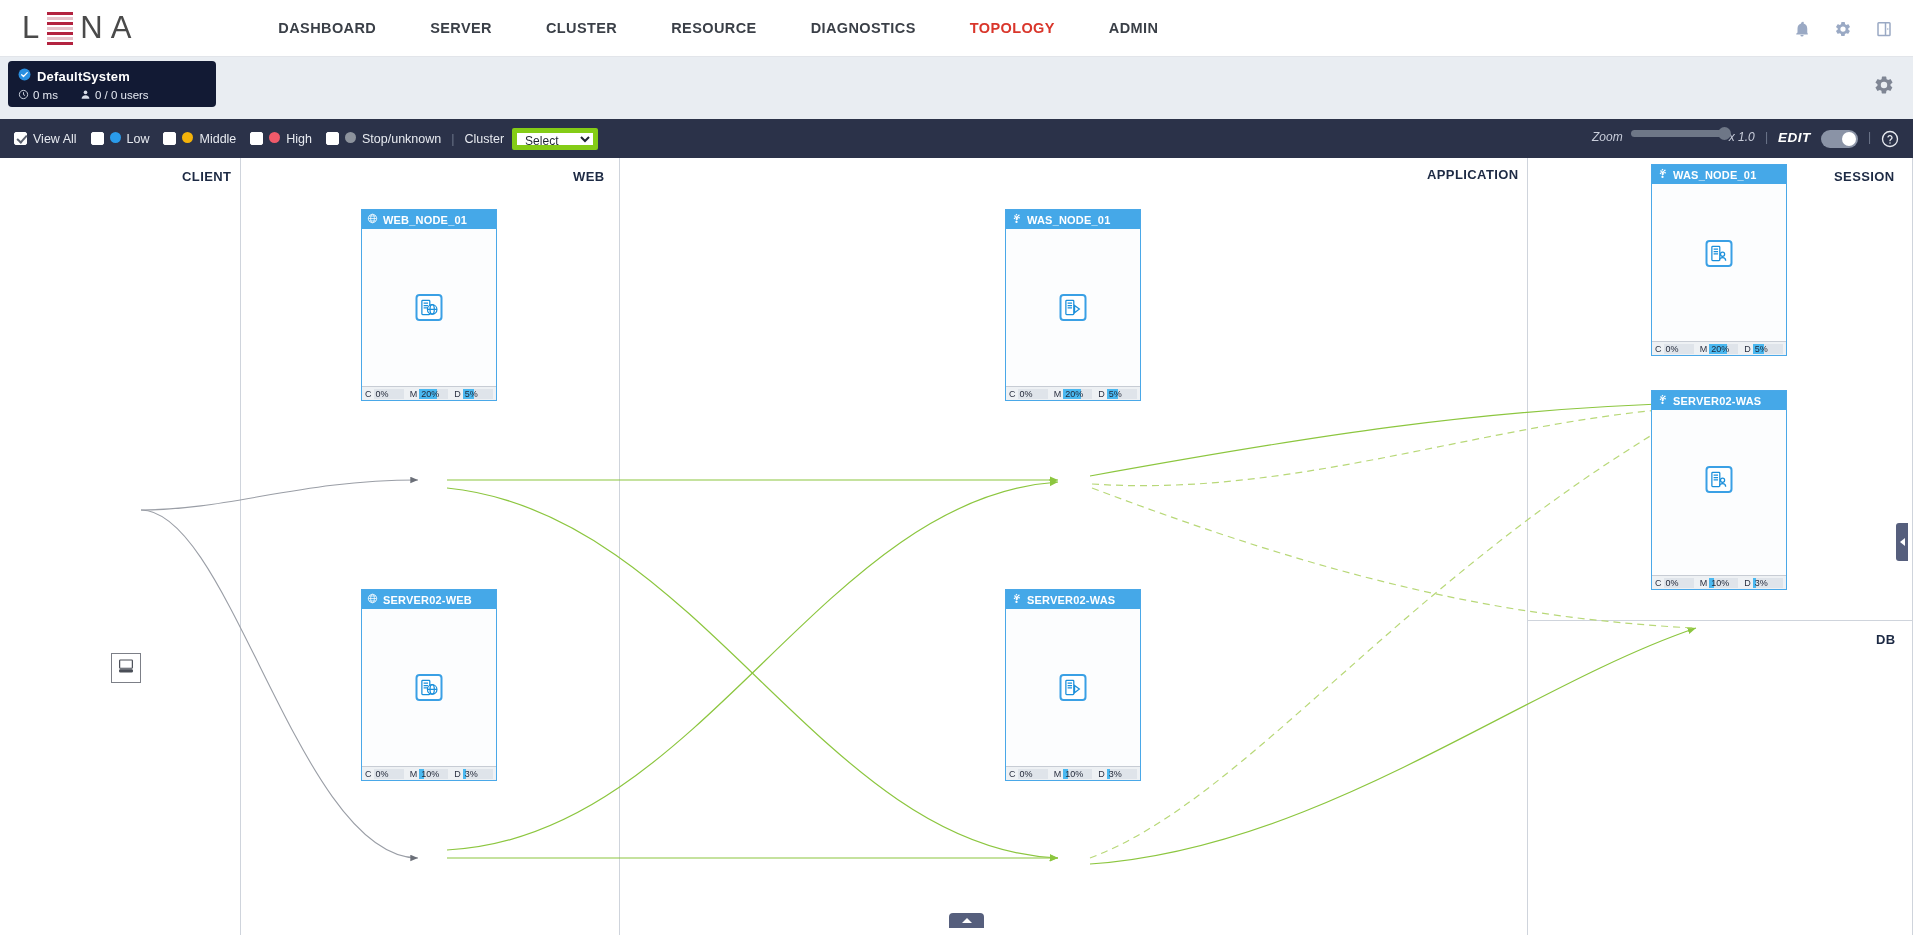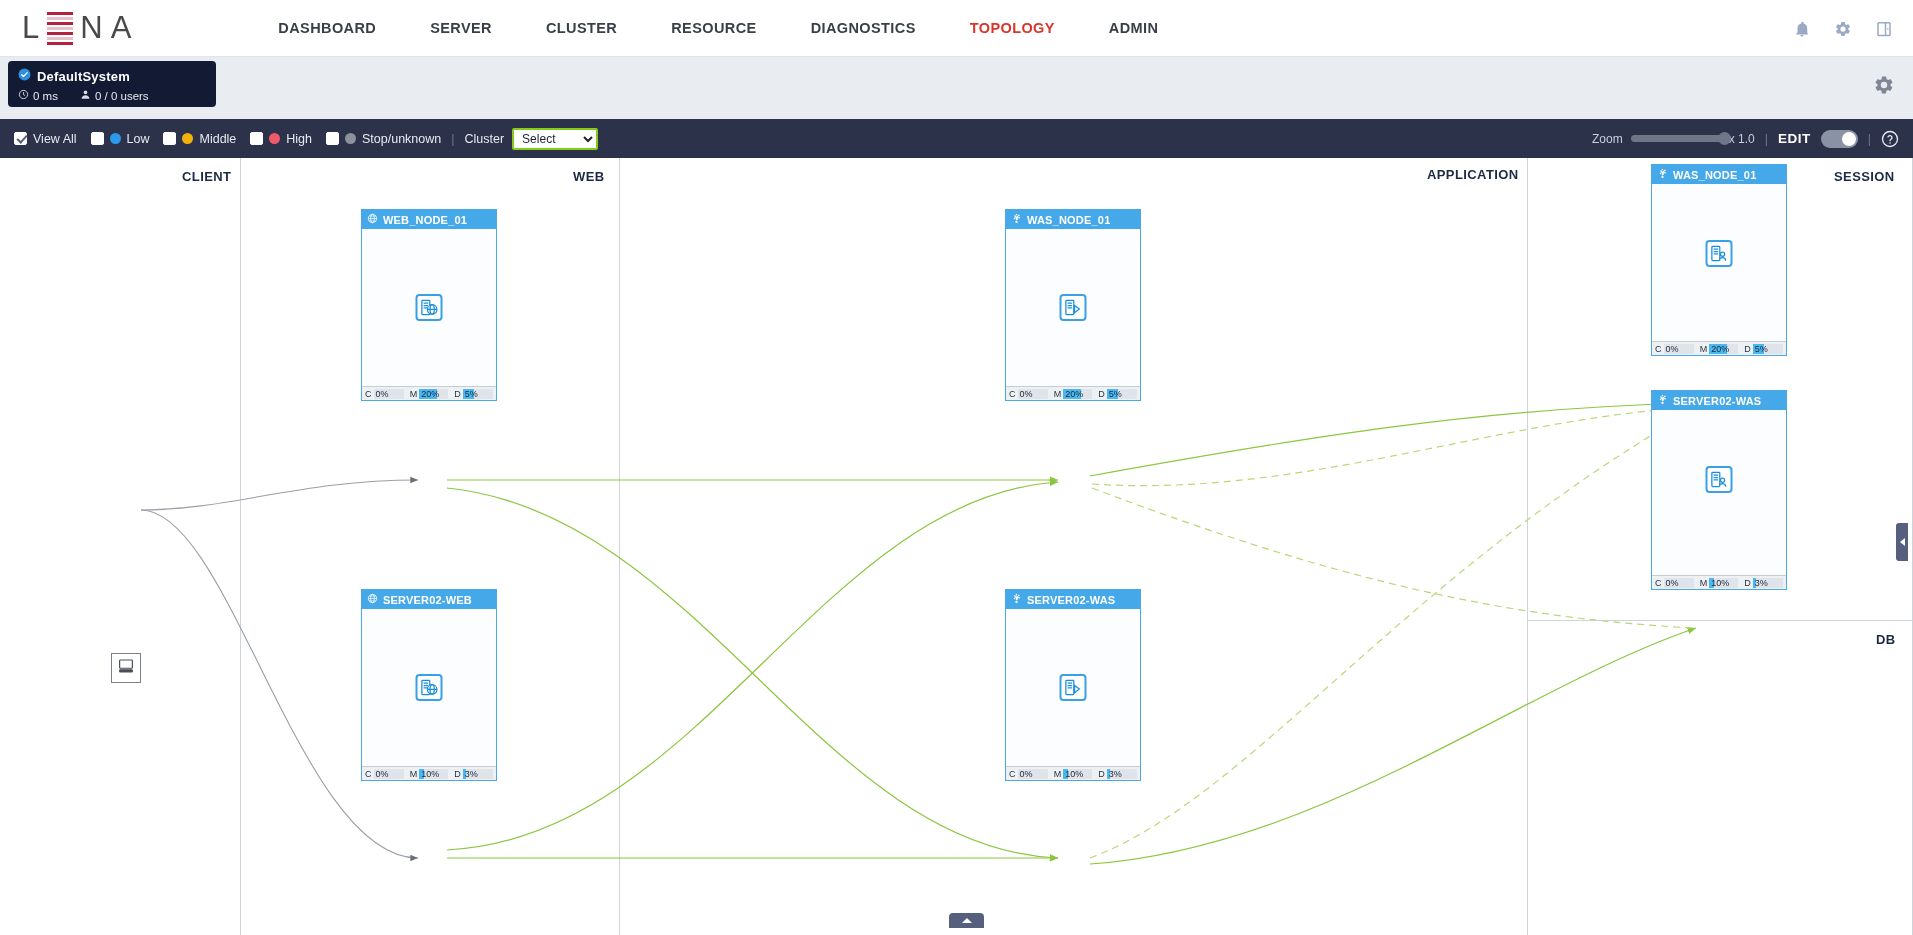--- a/index.html
+++ b/index.html
@@ -39,50 +39,50 @@
     background: #e9edf2;
   }
   .syscard {
     position: absolute; left: 8px; top: 4px; width: 208px; height: 46px;
     background: #121a34; border-radius: 4px; color: #ffffff;
     padding: 6px 10px 0 10px;
   }
   .syscard-row1 { display: flex; align-items: center; gap: 6px; }
   .syscard-title { font-size: 13px; font-weight: 700; letter-spacing: .2px; }
   .syscard-row2 { display: flex; align-items: center; gap: 22px; margin-top: 4px; }
-  .syscard-stat { display: flex; align-items: center; gap: 4px; font-size: 11.5px; color:#e5e9f2; }
+  .syscard-stat { display: flex; gap: 4px; font-size: 11.5px; color:#e5e9f2; }
   .sysgear { position: absolute; right: 18px; top: 17px; width: 22px; height: 22px; color:#7f8694; cursor:pointer;}
 
   
   .filterbar {
     position: absolute; top: 119px; left: 0; width: 1913px; height: 39px;
     background: #2b3249; display: flex; align-items: center;
     color: #e7eaf0; font-size: 12.5px;
   }
-  .fchk { display: flex; align-items: center; gap: 6px; margin-left: 14px; }
+  .fchk { display: flex; gap: 6px; margin-left: 14px; }
   .cbox {
     width: 13px; height: 13px; background:#ffffff; border:1px solid #ffffff; border-radius:2px;
     display:inline-block; position:relative; cursor:pointer; flex:none;
   }
   .cbox.checked { background:#ffffff; }
   .cbox.checked:after{
     content:""; position:absolute; left:3.5px; top:0px; width:4px; height:8px;
     border:solid #5c6270; border-width:0 2px 2px 0; transform:rotate(42deg);
   }
   .dot { width:11px; height:11px; border-radius:50%; display:inline-block; flex:none; }
   .fsep { color:#6b7489; margin:0 10px; }
   .flabel { white-space: nowrap; }
   .cluster-select {
     margin-left: 8px; width: 86px; height: 22px;
-    background:#ffffff; color:#1d2330; border:2px solid #84cc16; border-radius:2px;
+    background:#ffffff; color:#1d2330; border:5px solid #84cc16; border-radius:2px;
     font-size:12px; font-family:"Liberation Sans", sans-serif; padding-left:4px;
     cursor:pointer;
   }
 
-  .zoomgroup { position:absolute; right: 14px; display:flex; align-items:center; gap:0; }
+  .zoomgroup { position:absolute; right: 14px; display:flex; gap:0;font-style:italic; }
   .zoom-label { font-size:12px; color:#c9cedb; margin-right:8px; }
   .zoom-track { width: 98px; height: 7px; background:#6e7787; border-radius:4px; position:relative; cursor:pointer;}
   .zoom-thumb { position:absolute; right:-2px; top:-3px; width:13px; height:13px; border-radius:50%; background:#6e7787; }
   .zoom-val { font-size:12px; color:#c9cedb; }
   .edit-label { font-size:13.5px; font-weight:700; color:#ffffff; letter-spacing:.5px; }
   .toggle { width:37px; height:18px; border-radius:10px; background:#8a93a6; position:relative; cursor:pointer; }
   .toggle i { position:absolute; right:2px; top:2px; width:14px; height:14px; border-radius:50%; background:#ffffff; display:block;}
   .help-ic { width:18px; height:18px; color:#e7eaf0; cursor:pointer; }
 
   

